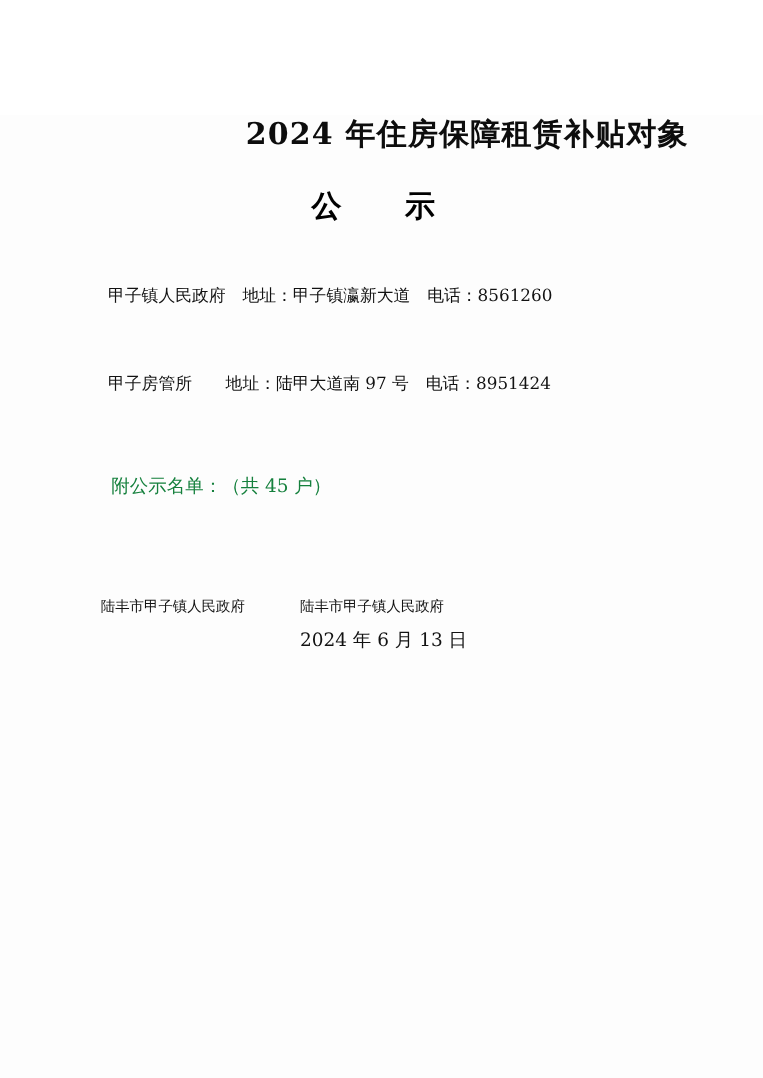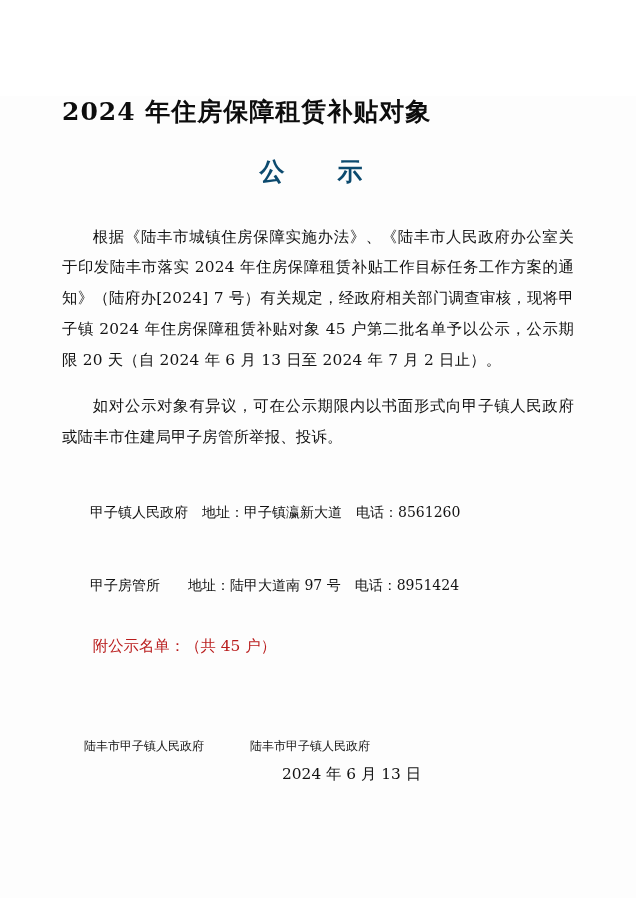--- a/index.html
+++ b/index.html
@@ -16,35 +16,35 @@
   }
   .page {
     position: relative;
     width: 636px;
     height: 898px;
     background: #fdfdfd;
     box-sizing: border-box;
     padding: 0 62px;
   }
   .doc-title {
-    text-align: left;
+    text-align: right;
     font-size: 25px;
     font-weight: bold;
     letter-spacing: 1px;
     line-height: 1.3;
     margin-top: 96px;
     color: #0d0d0d;
   }
   .doc-subtitle {
     text-align: center;
     font-size: 25px;
     font-weight: bold;
     letter-spacing: 14px;
     margin-top: 26px;
-    color: #0c4a6e;
+    color: #000000;
   }
   .body-block {
     margin-top: 34px;
   }
   .para {
     font-size: 15.4px;
     line-height: 2.0;
     text-align: justify;
     text-justify: inter-ideograph;
     text-indent: 2em;
@@ -61,23 +61,23 @@
     font-size: 14px;
     line-height: 2.0;
     color: #121212;
     padding-left: 2em;
     white-space: pre;
     margin-top: 45px;
   }
   .attach-line {
     font-size: 15.4px;
     line-height: 2.0;
-    color: #b91c1c;
+    color: #15803d;
     padding-left: 2em;
-    margin-top: 32px;
+    margin-top: 56px;
   }
   .sign-block {
     margin-top: 74px;
     display: flex;
     justify-content: flex-start;
     gap: 46px;
     padding-left: 22px;
   }
   .sign-col {
     display: flex;
@@ -90,35 +90,30 @@
   }
   .sign-date {
     font-size: 15.4px;
     line-height: 1.9;
     color: #121212;
     text-align: center;
     margin-top: 2px;
   }
   .sign-col.right .sign-date {
     align-self: center;
-    margin-left: 32px;
   }
 </style>
 </head>
 <body>
 
 <div class="page">
 
   <div class="doc-title">2024 年住房保障租赁补贴对象</div>
   <div class="doc-subtitle">公　示</div>
 
-  <div class="body-block">
-    <p class="para">根据《陆丰市城镇住房保障实施办法》、《陆丰市人民政府办公室关于印发陆丰市落实 2024 年住房保障租赁补贴工作目标任务工作方案的通知》（陆府办[2024] 7 号）有关规定，经政府相关部门调查审核，现将甲子镇 2024 年住房保障租赁补贴对象 45 户第二批名单予以公示，公示期限 20 天（自 2024 年 6 月 13 日至 2024 年 7 月 2 日止）。</p>
-    <p class="para">如对公示对象有异议，可在公示期限内以书面形式向甲子镇人民政府或陆丰市住建局甲子房管所举报、投诉。</p>
-  </div>
 
   <div class="contact-block">
     <div class="contact-line">甲子镇人民政府　地址：甲子镇瀛新大道　电话：8561260</div>
     <div class="contact-line">甲子房管所　　地址：陆甲大道南 97 号　电话：8951424</div>
   </div>
 
   <div class="attach-line">附公示名单：（共 45 户）</div>
 
   <div class="sign-block">
     <div class="sign-col left">

